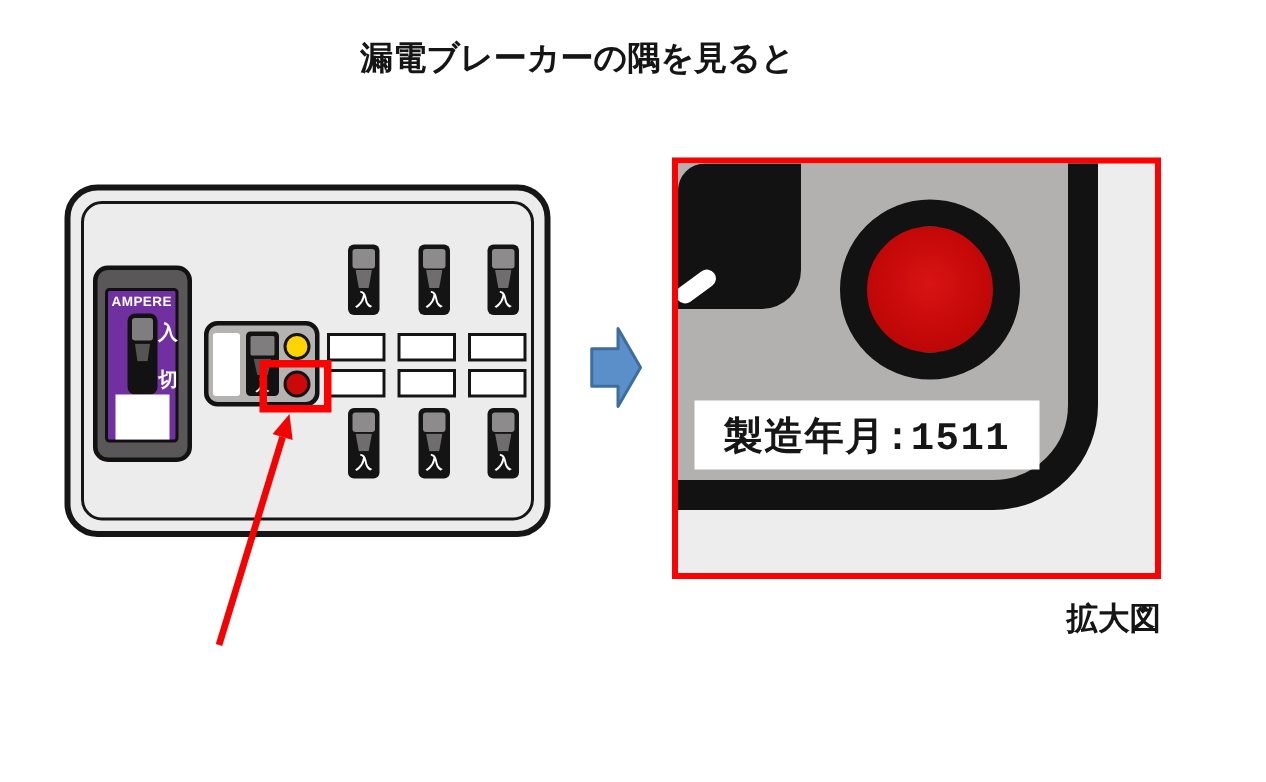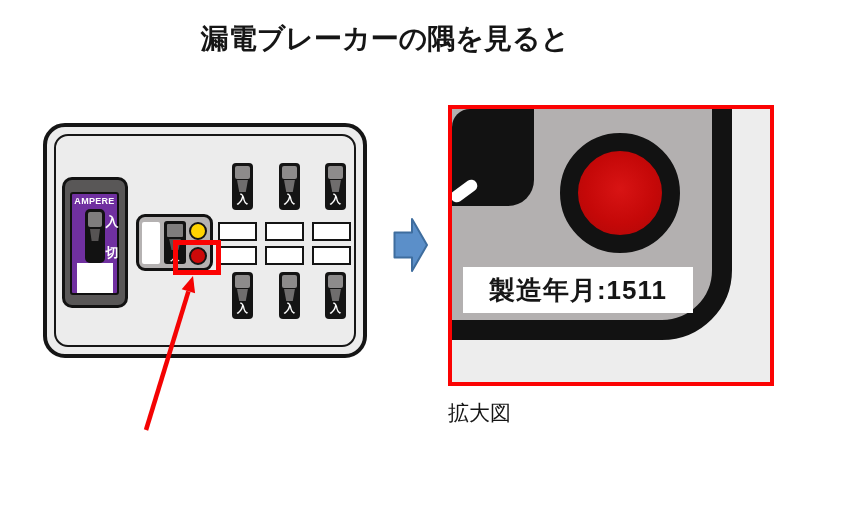--- a/index.html
+++ b/index.html
@@ -2,21 +2,21 @@
 <html><head>
 <meta charset="utf-8">
 <style>
   html,body{margin:0;padding:0;background:#fff;}
   .stage{position:relative;width:844px;height:521px;background:#ffffff;overflow:hidden;
          font-family:"Liberation Sans","DejaVu Sans",sans-serif;}
   .abs{position:absolute;box-sizing:border-box;}
 
   
   .title{left:55px;top:24px;width:660px;text-align:center;color:#151515;
-         font-size:28px;font-weight:bold;line-height:29px;}
+         font-size:22px;font-weight:bold;line-height:29px;}
 
   
   .panel{left:43px;top:123px;width:324px;height:235px;background:#ececec;
          border:4px solid #161616;border-radius:22px;}
   .panel-inner{left:54px;top:134px;width:302px;height:213px;background:transparent;
          border:2px solid #161616;border-radius:14px;}
 
   
   .main-breaker{left:62px;top:177px;width:66px;height:131px;background:#595757;
          border:3px solid #121212;border-radius:10px;}
@@ -67,24 +67,24 @@
   .mag-body{left:-30px;top:-30px;width:310px;height:261px;background:#b3b0b0;
        border:20px solid #121212;border-radius:0 0 70px 0;}
   .mag-switch{left:0;top:0;width:82px;height:97px;background:#121212;
        border-radius:18px 0 26px 0;}
   .mag-wedge{left:-3px;top:76px;width:30px;height:12px;background:#ffffff;
        border-radius:6px;transform:rotate(-36deg);}
   .mag-lamp{left:108px;top:24px;width:120px;height:120px;border:18px solid #121212;border-radius:50%;
        background:radial-gradient(circle at 50% 45%, #d81414 0%, #c50808 55%, #ad0707 100%);}
   .mag-label{left:11px;top:158px;width:230px;height:46px;background:#ffffff;z-index:4;
        display:flex;align-items:center;justify-content:center;color:#161616;
-       font-size:26px;font-weight:600;letter-spacing:1px;}
+       font-size:26px;font-weight:600;letter-spacing:1px;font-family:Liberation Mono, monospace;}
 
   
-  .caption{left:448px;top:398px;width:326px;text-align:left;color:#151515;font-weight:normal;}
+  .caption{left:448px;top:398px;width:326px;text-align:right;color:#151515;font-weight:bold;}
   .caption .c1{font-size:21px;line-height:30px;}
   .caption .c2{font-size:20px;line-height:29px;}
 </style>
 </head>
 <body>
 
 <div class="stage">
 
   <div class="abs title">
     <div>漏電ブレーカーの隅を見ると</div>

